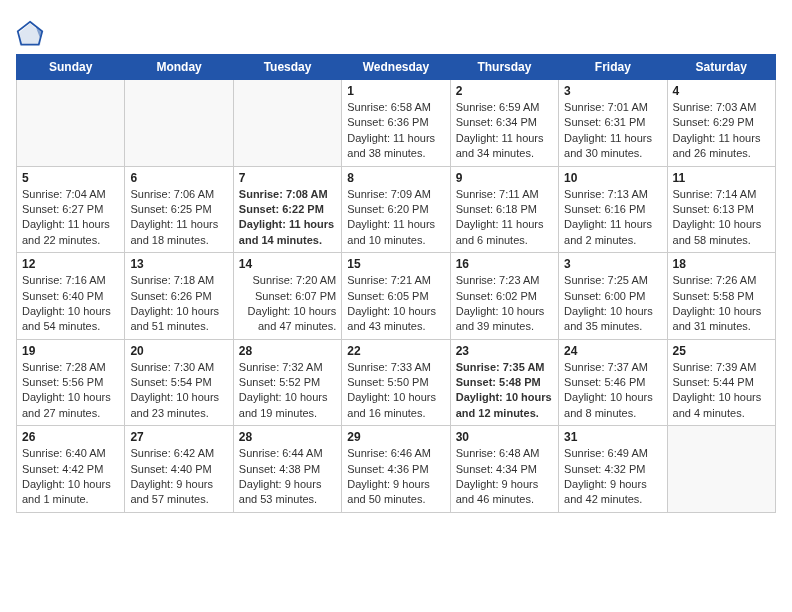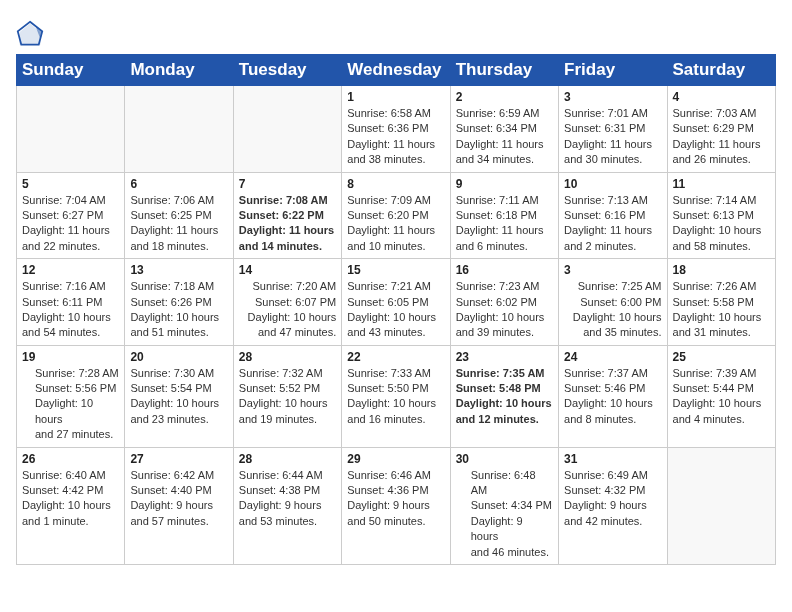--- a/index.html
+++ b/index.html
@@ -52,23 +52,23 @@
     }
     .calendar {
       width: 100%;
       border-collapse: collapse;
       margin-top: 6px;
       font-size: 11px;
     }
     .calendar th {
       background: #2255aa;
       color: #fff;
-      text-align: left;
+      text-align: center;
       padding: 5px 5px;
-      font-size: 17px;
+      font-size: 12px;
       font-weight: bold;
       border: 1px solid #2255aa;
     }
     .calendar td {
       vertical-align: top;
       border: 1px solid #ccc;
       padding: 4px 5px;
       width: 108px;
       min-height: 80px;
       background: #fff;
@@ -208,21 +208,21 @@
             <div class="day-info" style="white-space: pre-line;">Sunrise: 7:14 AM
 Sunset: 6:13 PM
 Daylight: 10 hours
 and 58 minutes.</div>
           </td>
         </tr>
         <tr class="week-row">
           <td>
             <div class="day-num">12</div>
             <div class="day-info" style="white-space: pre-line;">Sunrise: 7:16 AM
-Sunset: 6:11 PM
+Sunset: 6:40 PM
 Daylight: 10 hours
 and 54 minutes.</div>
           </td>
           <td>
             <div class="day-num">13</div>
             <div class="day-info" style="white-space: pre-line;">Sunrise: 7:18 AM
 Sunset: 6:26 PM
 Daylight: 10 hours
 and 51 minutes.</div>
           </td>
@@ -242,37 +242,37 @@
           </td>
           <td>
             <div class="day-num">16</div>
             <div class="day-info" style="white-space: pre-line;">Sunrise: 7:23 AM
 Sunset: 6:02 PM
 Daylight: 10 hours
 and 39 minutes.</div>
           </td>
           <td>
             <div class="day-num">3</div>
-            <div class="day-info" style="white-space: pre-line; text-align: right;">Sunrise: 7:25 AM
+            <div class="day-info" style="white-space: pre-line;">Sunrise: 7:25 AM
 Sunset: 6:00 PM
 Daylight: 10 hours
 and 35 minutes.</div>
           </td>
           <td>
             <div class="day-num">18</div>
             <div class="day-info" style="white-space: pre-line;">Sunrise: 7:26 AM
 Sunset: 5:58 PM
 Daylight: 10 hours
 and 31 minutes.</div>
           </td>
         </tr>
         <tr class="week-row">
           <td>
             <div class="day-num">19</div>
-            <div class="day-info" style="white-space: pre-line; margin-left: 13px;">Sunrise: 7:28 AM
+            <div class="day-info" style="white-space: pre-line;">Sunrise: 7:28 AM
 Sunset: 5:56 PM
 Daylight: 10 hours
 and 27 minutes.</div>
           </td>
           <td>
             <div class="day-num">20</div>
             <div class="day-info" style="white-space: pre-line;">Sunrise: 7:30 AM
 Sunset: 5:54 PM
 Daylight: 10 hours
 and 23 minutes.</div>
@@ -337,21 +337,21 @@
           </td>
           <td>
             <div class="day-num">29</div>
             <div class="day-info" style="white-space: pre-line;">Sunrise: 6:46 AM
 Sunset: 4:36 PM
 Daylight: 9 hours
 and 50 minutes.</div>
           </td>
           <td>
             <div class="day-num">30</div>
-            <div class="day-info" style="white-space: pre-line; margin-left: 15px;">Sunrise: 6:48 AM
+            <div class="day-info" style="white-space: pre-line;">Sunrise: 6:48 AM
 Sunset: 4:34 PM
 Daylight: 9 hours
 and 46 minutes.</div>
           </td>
           <td>
             <div class="day-num">31</div>
             <div class="day-info" style="white-space: pre-line;">Sunrise: 6:49 AM
 Sunset: 4:32 PM
 Daylight: 9 hours
 and 42 minutes.</div>

